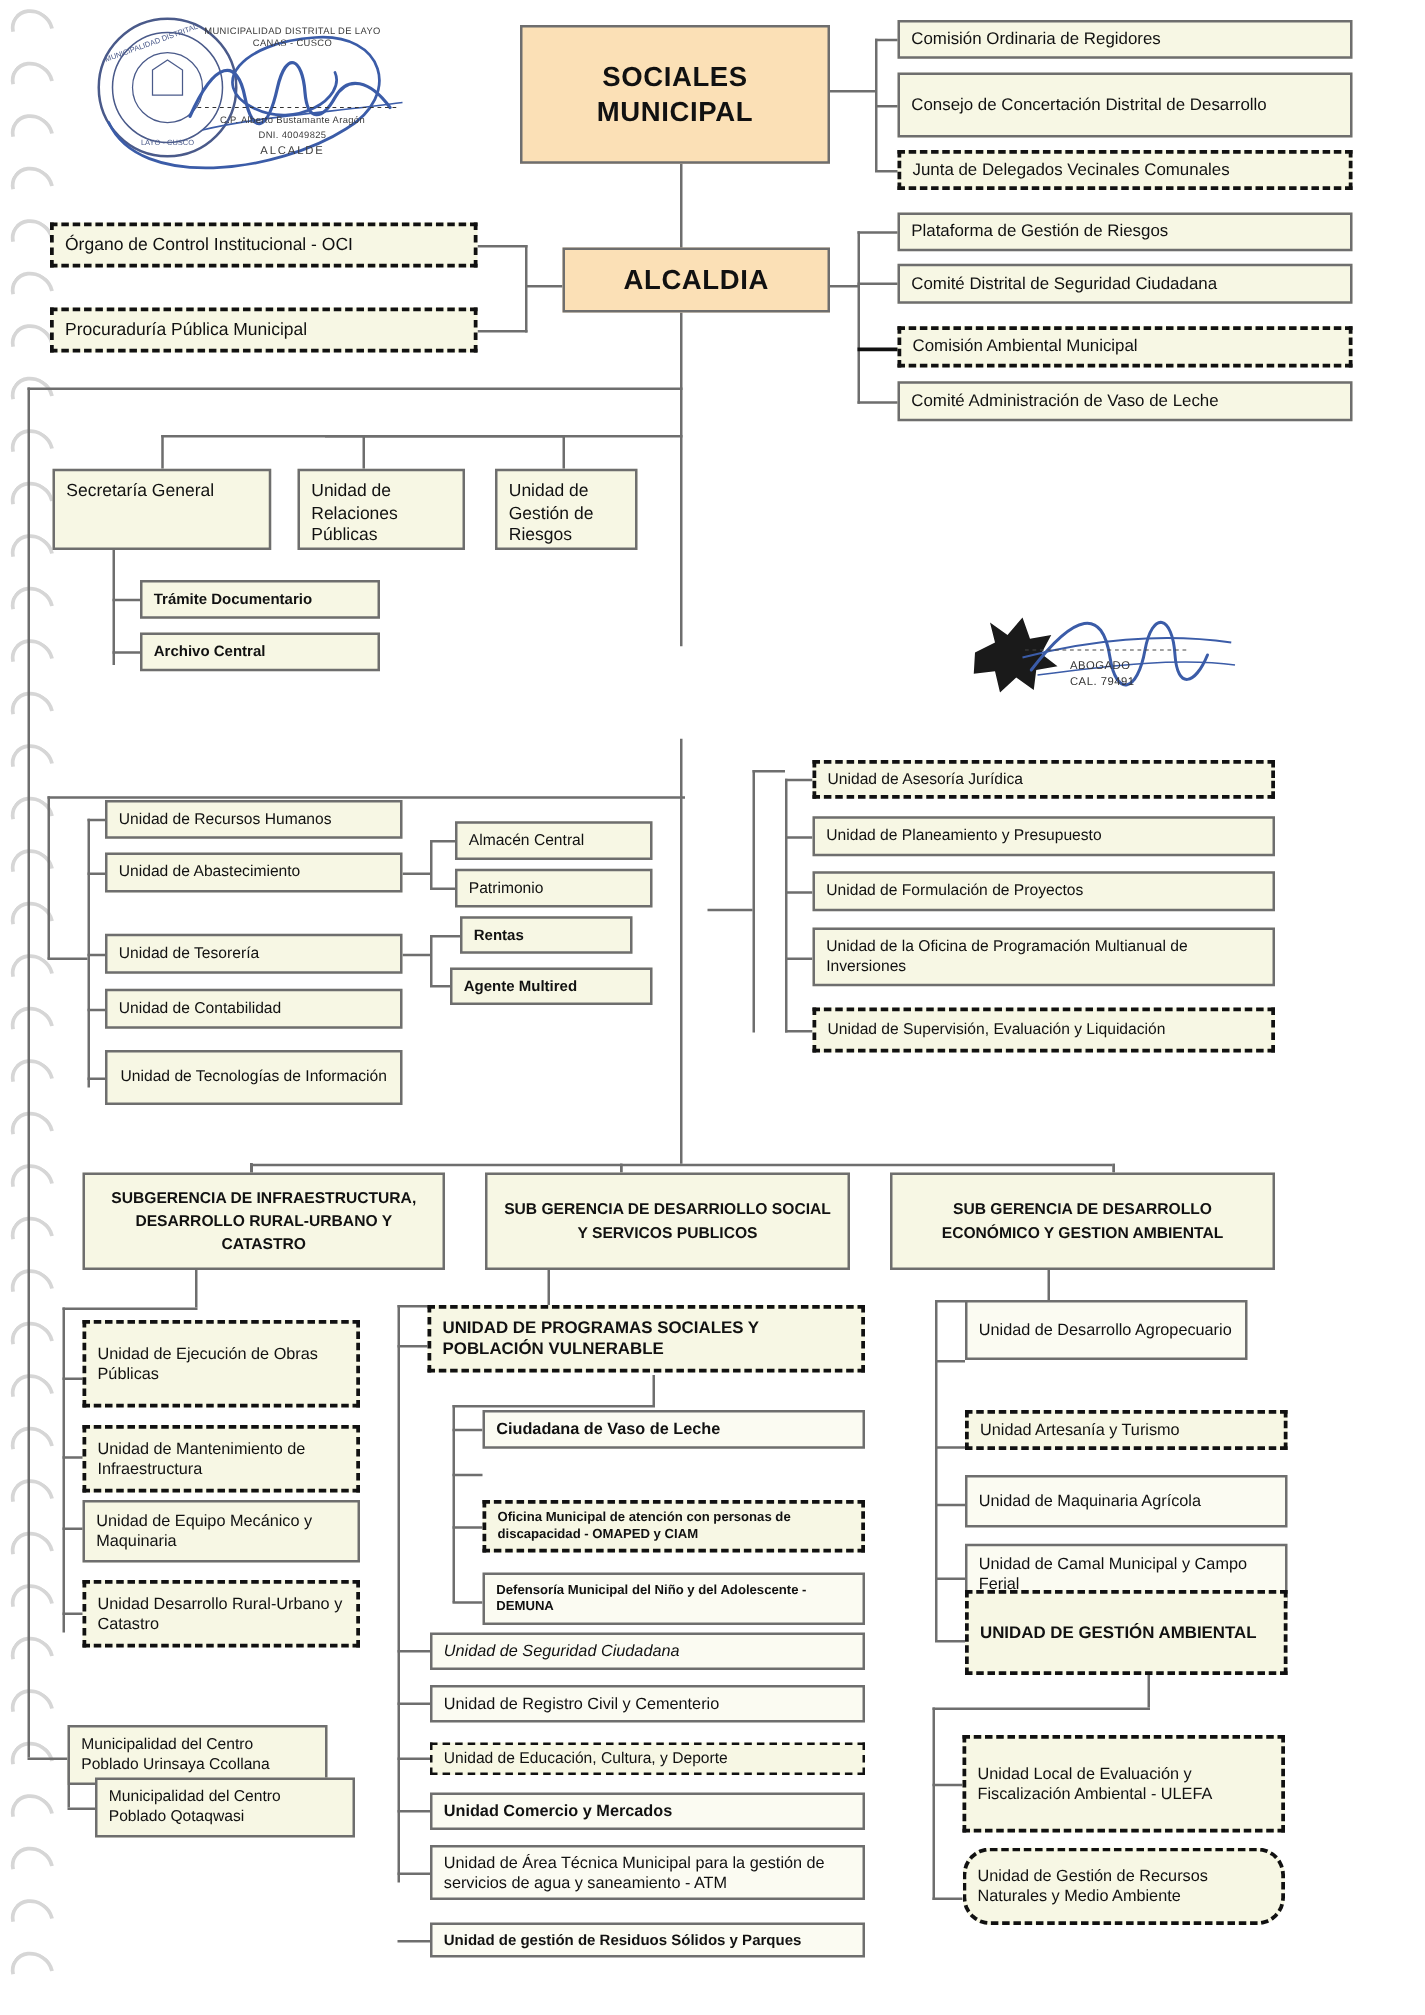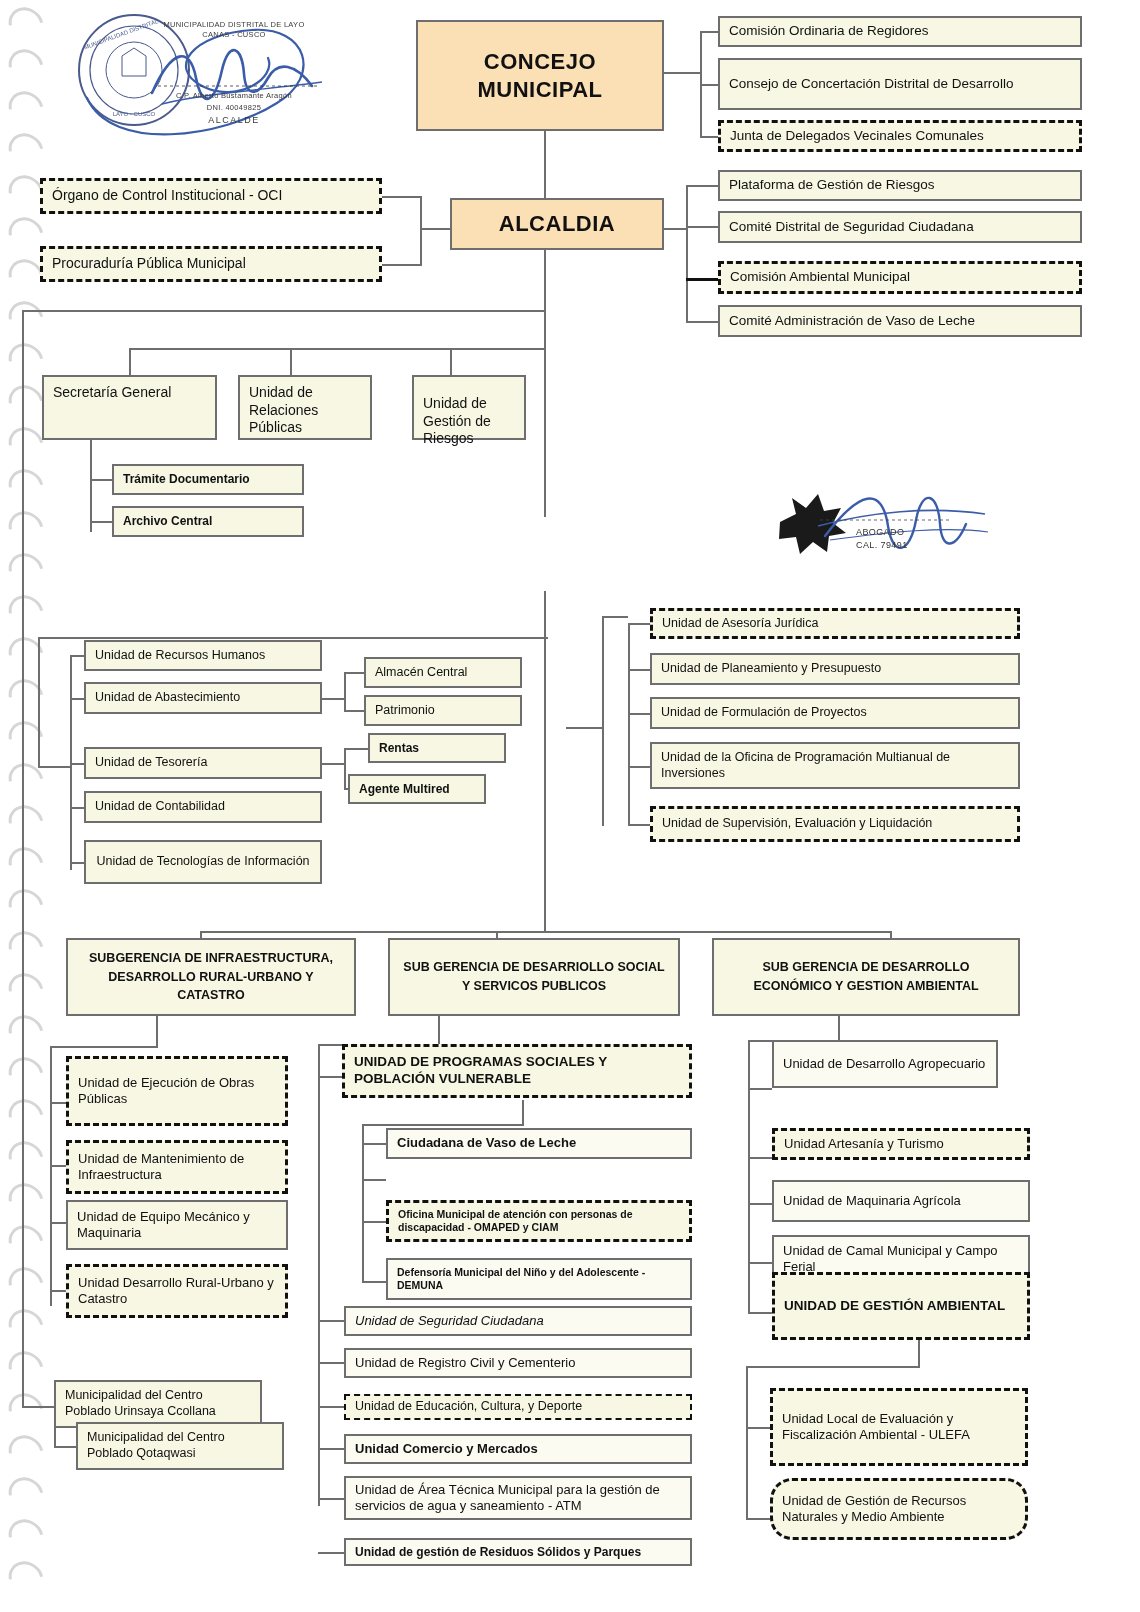--- a/index.html
+++ b/index.html
@@ -251,52 +251,52 @@
   <div class="ln lnh" style="left:748px;top:1203px;width:24px;"></div>
   <div class="ln lnh" style="left:748px;top:1262px;width:24px;"></div>
   <div class="ln lnh" style="left:748px;top:1312px;width:24px;"></div>
 
   <div class="ln lnv" style="left:918px;top:1340px;height:26px;"></div>
   <div class="ln lnh" style="left:746px;top:1366px;width:174px;"></div>
   <div class="ln lnv" style="left:746px;top:1366px;height:154px;"></div>
   <div class="ln lnh" style="left:746px;top:1427px;width:24px;"></div>
   <div class="ln lnh" style="left:746px;top:1518px;width:24px;"></div>
 
-  <div class="box tan head c" style="left:416px;top:20px;width:248px;height:111px;">CONCEJO MUNICIPAL</div>
+  <div class="box tan head c" style="left:416px;top:20px;width:248px;height:111px;">SOCIALES MUNICIPAL</div>
 
   <div class="box tan head c" style="left:450px;top:198px;width:214px;height:52px;">ALCALDIA</div>
 
 
   <div class="box dash" style="left:40px;top:178px;width:342px;height:36px;font-size:14px;">Órgano de Control Institucional - OCI</div>
   <div class="box dash" style="left:40px;top:246px;width:342px;height:36px;font-size:14px;">Procuraduría Pública Municipal</div>
 
   <div class="box" style="left:718px;top:16px;width:364px;height:31px;font-size:13.5px;">Comisión Ordinaria de Regidores</div>
   <div class="box" style="left:718px;top:58px;width:364px;height:52px;font-size:13.5px;">Consejo de Concertación Distrital de Desarrollo</div>
   <div class="box dash" style="left:718px;top:120px;width:364px;height:32px;font-size:13.5px;">Junta de Delegados Vecinales Comunales</div>
 
   <div class="box" style="left:718px;top:170px;width:364px;height:31px;font-size:13.5px;">Plataforma de Gestión de Riesgos</div>
   <div class="box" style="left:718px;top:211px;width:364px;height:32px;font-size:13.5px;">Comité Distrital de Seguridad Ciudadana</div>
   <div class="box dash" style="left:718px;top:261px;width:364px;height:33px;font-size:13.5px;">Comisión Ambiental Municipal</div>
   <div class="box" style="left:718px;top:305px;width:364px;height:32px;font-size:13.5px;">Comité Administración de Vaso de Leche</div>
 
   <div class="box" style="left:42px;top:375px;width:175px;height:65px;font-size:14px;align-items:flex-start;padding-top:7px;">Secretaría General</div>
   <div class="box" style="left:238px;top:375px;width:134px;height:65px;font-size:14px;align-items:flex-start;padding-top:7px;overflow:hidden;">Unidad de Relaciones Públicas</div>
-  <div class="box" style="left:396px;top:375px;width:114px;height:65px;font-size:14px;align-items:flex-start;padding-top:18px;margin-left:16px;">Unidad de Gestión de Riesgos</div>
+  <div class="box" style="left:396px;top:375px;width:114px;height:65px;font-size:14px;align-items:flex-start;padding-top:7px;">Unidad de Gestión de Riesgos</div>
 
   <div class="box" style="left:112px;top:464px;width:192px;height:31px;font-size:12px;font-weight:bold;">Trámite Documentario</div>
   <div class="box" style="left:112px;top:506px;width:192px;height:31px;font-size:12px;font-weight:bold;">Archivo Central</div>
 
   <div class="box" style="left:84px;top:640px;width:238px;height:31px;font-size:12.5px;">Unidad de Recursos Humanos</div>
   <div class="box" style="left:84px;top:682px;width:238px;height:32px;font-size:12.5px;">Unidad de Abastecimiento</div>
   <div class="box" style="left:364px;top:657px;width:158px;height:31px;font-size:12.5px;">Almacén Central</div>
   <div class="box" style="left:364px;top:695px;width:158px;height:31px;font-size:12.5px;">Patrimonio</div>
 
   <div class="box" style="left:84px;top:747px;width:238px;height:32px;font-size:12.5px;">Unidad de Tesorería</div>
   <div class="box b" style="left:368px;top:733px;width:138px;height:30px;font-size:12px;">Rentas</div>
-  <div class="box b" style="left:348px;top:774px;width:138px;height:30px;font-size:12px;">Agente Multired</div>
+  <div class="box b" style="left:360px;top:774px;width:162px;height:30px;font-size:12px;">Agente Multired</div>
 
   <div class="box" style="left:84px;top:791px;width:238px;height:32px;font-size:12.5px;">Unidad de Contabilidad</div>
   <div class="box c" style="left:84px;top:840px;width:238px;height:44px;font-size:12.5px;">Unidad de Tecnologías de Información</div>
 
   <div class="box dash" style="left:650px;top:608px;width:370px;height:31px;font-size:12.5px;">Unidad de Asesoría Jurídica</div>
   <div class="box" style="left:650px;top:653px;width:370px;height:32px;font-size:12.5px;">Unidad de Planeamiento y Presupuesto</div>
   <div class="box" style="left:650px;top:697px;width:370px;height:32px;font-size:12.5px;">Unidad de Formulación de Proyectos</div>
   <div class="box" style="left:650px;top:742px;width:370px;height:47px;font-size:12.5px;">Unidad de la Oficina de Programación Multianual de Inversiones</div>
   <div class="box dash" style="left:650px;top:806px;width:370px;height:36px;font-size:12.5px;">Unidad de Supervisión, Evaluación y Liquidación</div>
 

